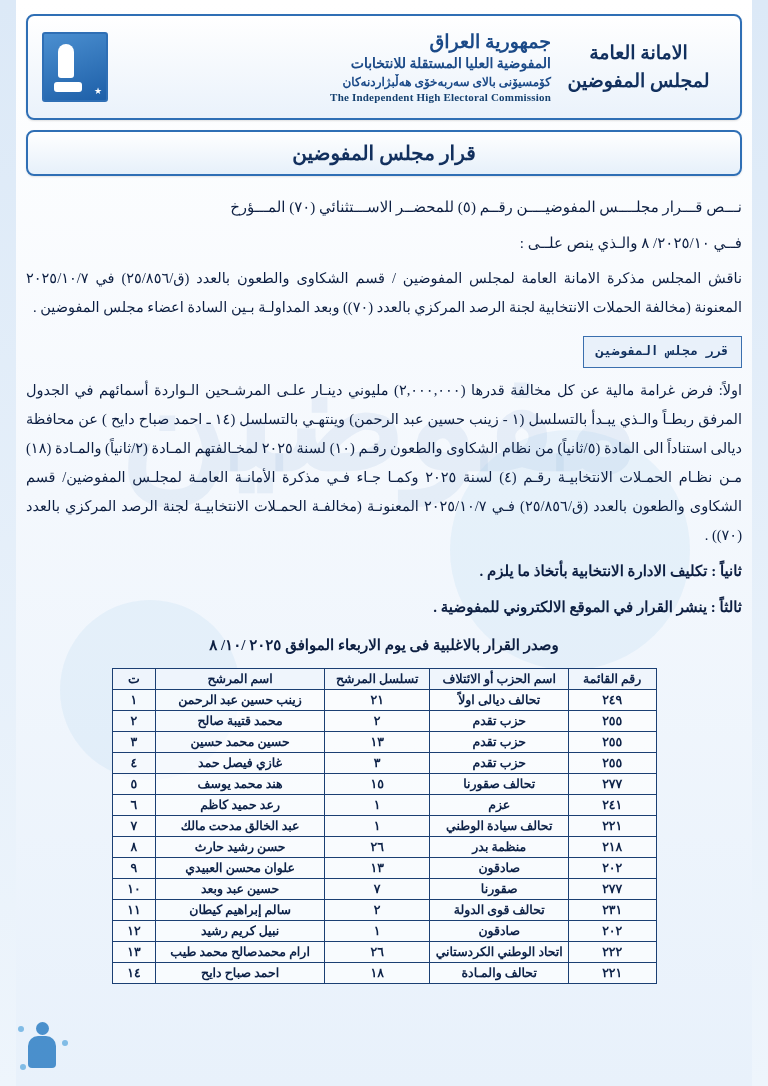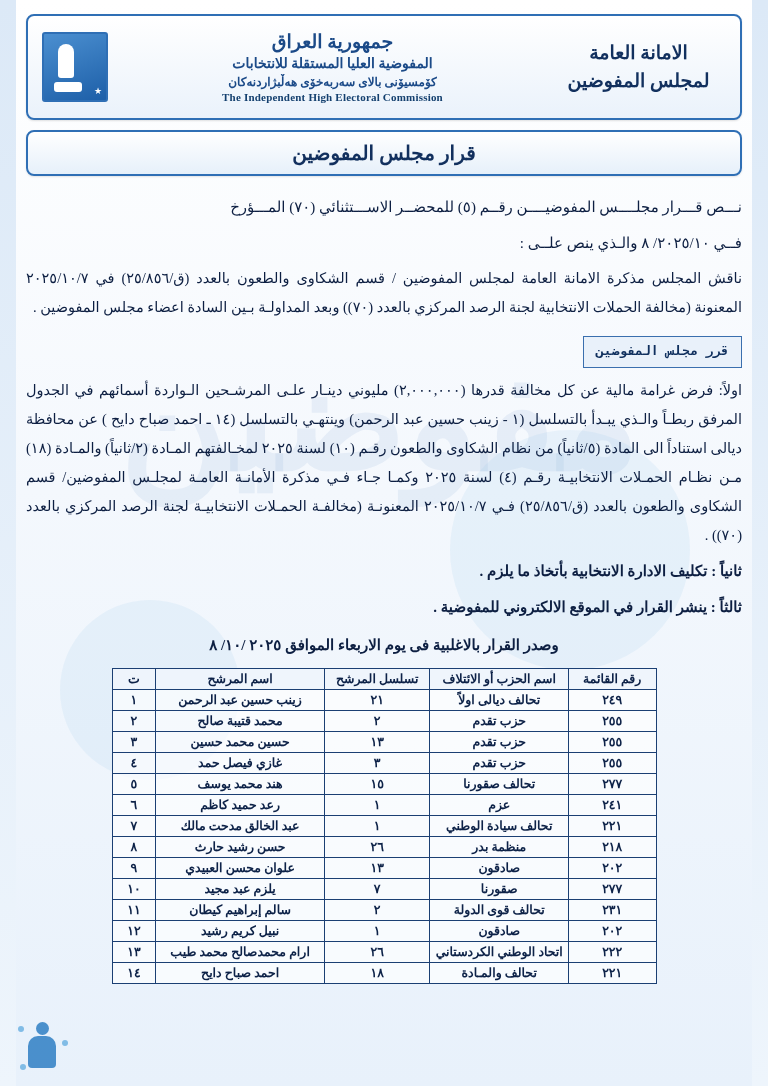--- a/index.html
+++ b/index.html
@@ -72,21 +72,21 @@
   }
   .header-right {
     text-align: center;
     color: #12305e;
     font-weight: bold;
     font-size: 19px;
     line-height: 1.5;
     min-width: 175px;
   }
   .header-center {
-    text-align: center;
+    text-align: right;
     flex: 1;
     color: #1d4e8f;
     line-height: 1.35;
   }
   .hc-ar {
     font-size: 19px;
     font-weight: bold;
     letter-spacing: 1px;
     color: #1b4a88;
   }
@@ -375,21 +375,21 @@
             <td class="col-listno">٢٠٢</td>
             <td class="col-party">صادقون</td>
             <td class="col-seq">١٣</td>
             <td class="col-name">علوان محسن العبيدي</td>
             <td class="col-t">٩</td>
           </tr>
           <tr>
             <td class="col-listno">٢٧٧</td>
             <td class="col-party">صقورنا</td>
             <td class="col-seq">٧</td>
-            <td class="col-name">يلزم عبد مجيد</td>
+            <td class="col-name">حسين عبد وبعد</td>
             <td class="col-t">١٠</td>
           </tr>
           <tr>
             <td class="col-listno">٢٣١</td>
             <td class="col-party">تحالف قوى الدولة</td>
             <td class="col-seq">٢</td>
             <td class="col-name">سالم إبراهيم كيطان</td>
             <td class="col-t">١١</td>
           </tr>
           <tr>

